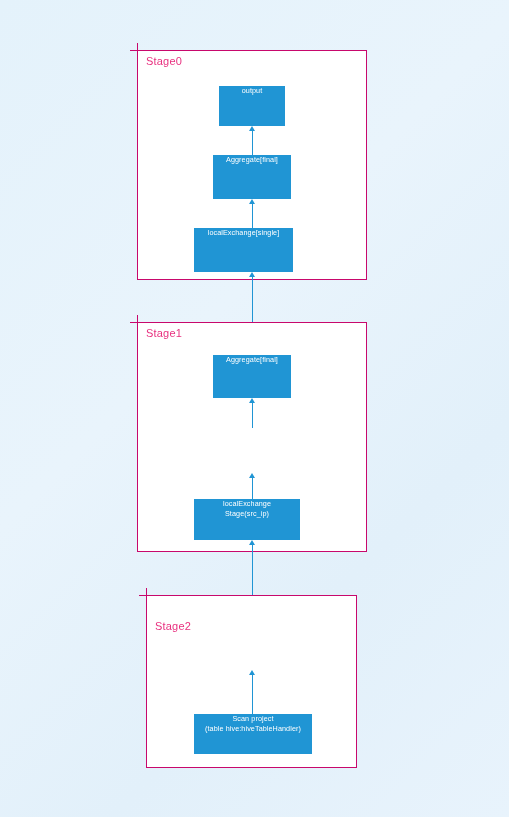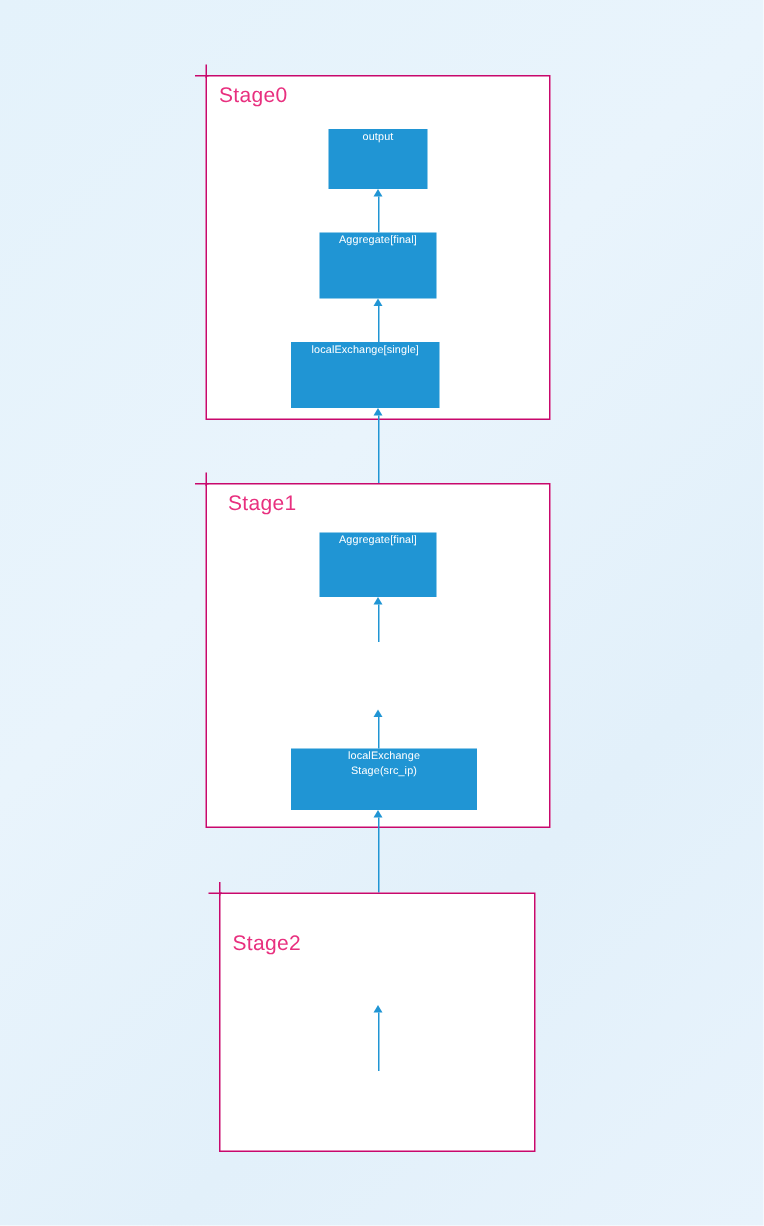--- a/index.html
+++ b/index.html
@@ -33,21 +33,21 @@
     background: #c8086c;
   }
   .stage-tick-h {
     position: absolute;
     height: 1.5px;
     background: #c8086c;
   }
   .stage-label {
     position: absolute;
     color: #e8307f;
-    font-size: 14px;
+    font-size: 11px;
     letter-spacing: 0.2px;
     white-space: nowrap;
   }
   .node {
     position: absolute;
     background: #2095d4;
     color: #ffffff;
     font-size: 7.2px;
     display: flex;
     justify-content: center;
@@ -100,46 +100,52 @@
   <div class="node" style="left:194px; top:228px; width:99px; height:44px;">
     <span>localExchange[single]</span>
   </div>
 
   <div class="edge-line" style="left:251.5px; top:277px; height:75px;"></div>
   <div class="edge-head" style="left:249px; top:272px;"></div>
 
   <div class="stage-box" style="left:137px; top:322px; width:230px; height:230px;"></div>
   <div class="stage-tick-v" style="left:136.5px; top:315px; height:9px;"></div>
   <div class="stage-tick-h" style="left:130px; top:321.5px; width:9px;"></div>
-  <div class="stage-label" style="left:152px; top:327px;">Stage1</div>
+  <div class="stage-label" style="left:146px; top:327px;">Stage1</div>
 
   <div class="node" style="left:213px; top:355px; width:78px; height:43px;">
     <span>Aggregate[final]</span>
   </div>
 
   <div class="edge-line" style="left:251.5px; top:403px; height:25px;"></div>
   <div class="edge-head" style="left:249px; top:398px;"></div>
 
 
   <div class="edge-line" style="left:251.5px; top:478px; height:21px;"></div>
   <div class="edge-head" style="left:249px; top:473px;"></div>
 
-  <div class="node" style="left:194px; top:499px; width:124px; height:41px;">
+  <div class="node" style="left:194px; top:499px; width:106px; height:41px;">
     <div>
       <span>localExchange</span>
       <span>Stage(src_ip)</span>
     </div>
   </div>
 
   <div class="edge-line" style="left:251.5px; top:545px; height:78px;"></div>
   <div class="edge-head" style="left:249px; top:540px;"></div>
 
   <div class="stage-box" style="left:146px; top:595px; width:211px; height:173px;"></div>
   <div class="stage-tick-v" style="left:145.5px; top:588px; height:9px;"></div>
   <div class="stage-tick-h" style="left:139px; top:594.5px; width:9px;"></div>
   <div class="stage-label" style="left:155px; top:620px;">Stage2</div>
 
 
   <div class="edge-line" style="left:251.5px; top:675px; height:39px;"></div>
   <div class="edge-head" style="left:249px; top:670px;"></div>
 
+  <div class="node" style="left:194px; top:714px; width:118px; height:40px;">
+    <div>
+      <span>Scan project</span>
+      <span>(table hive:hiveTableHandler)</span>
+    </div>
+  </div>
 
 </div>
 
 </body></html>

